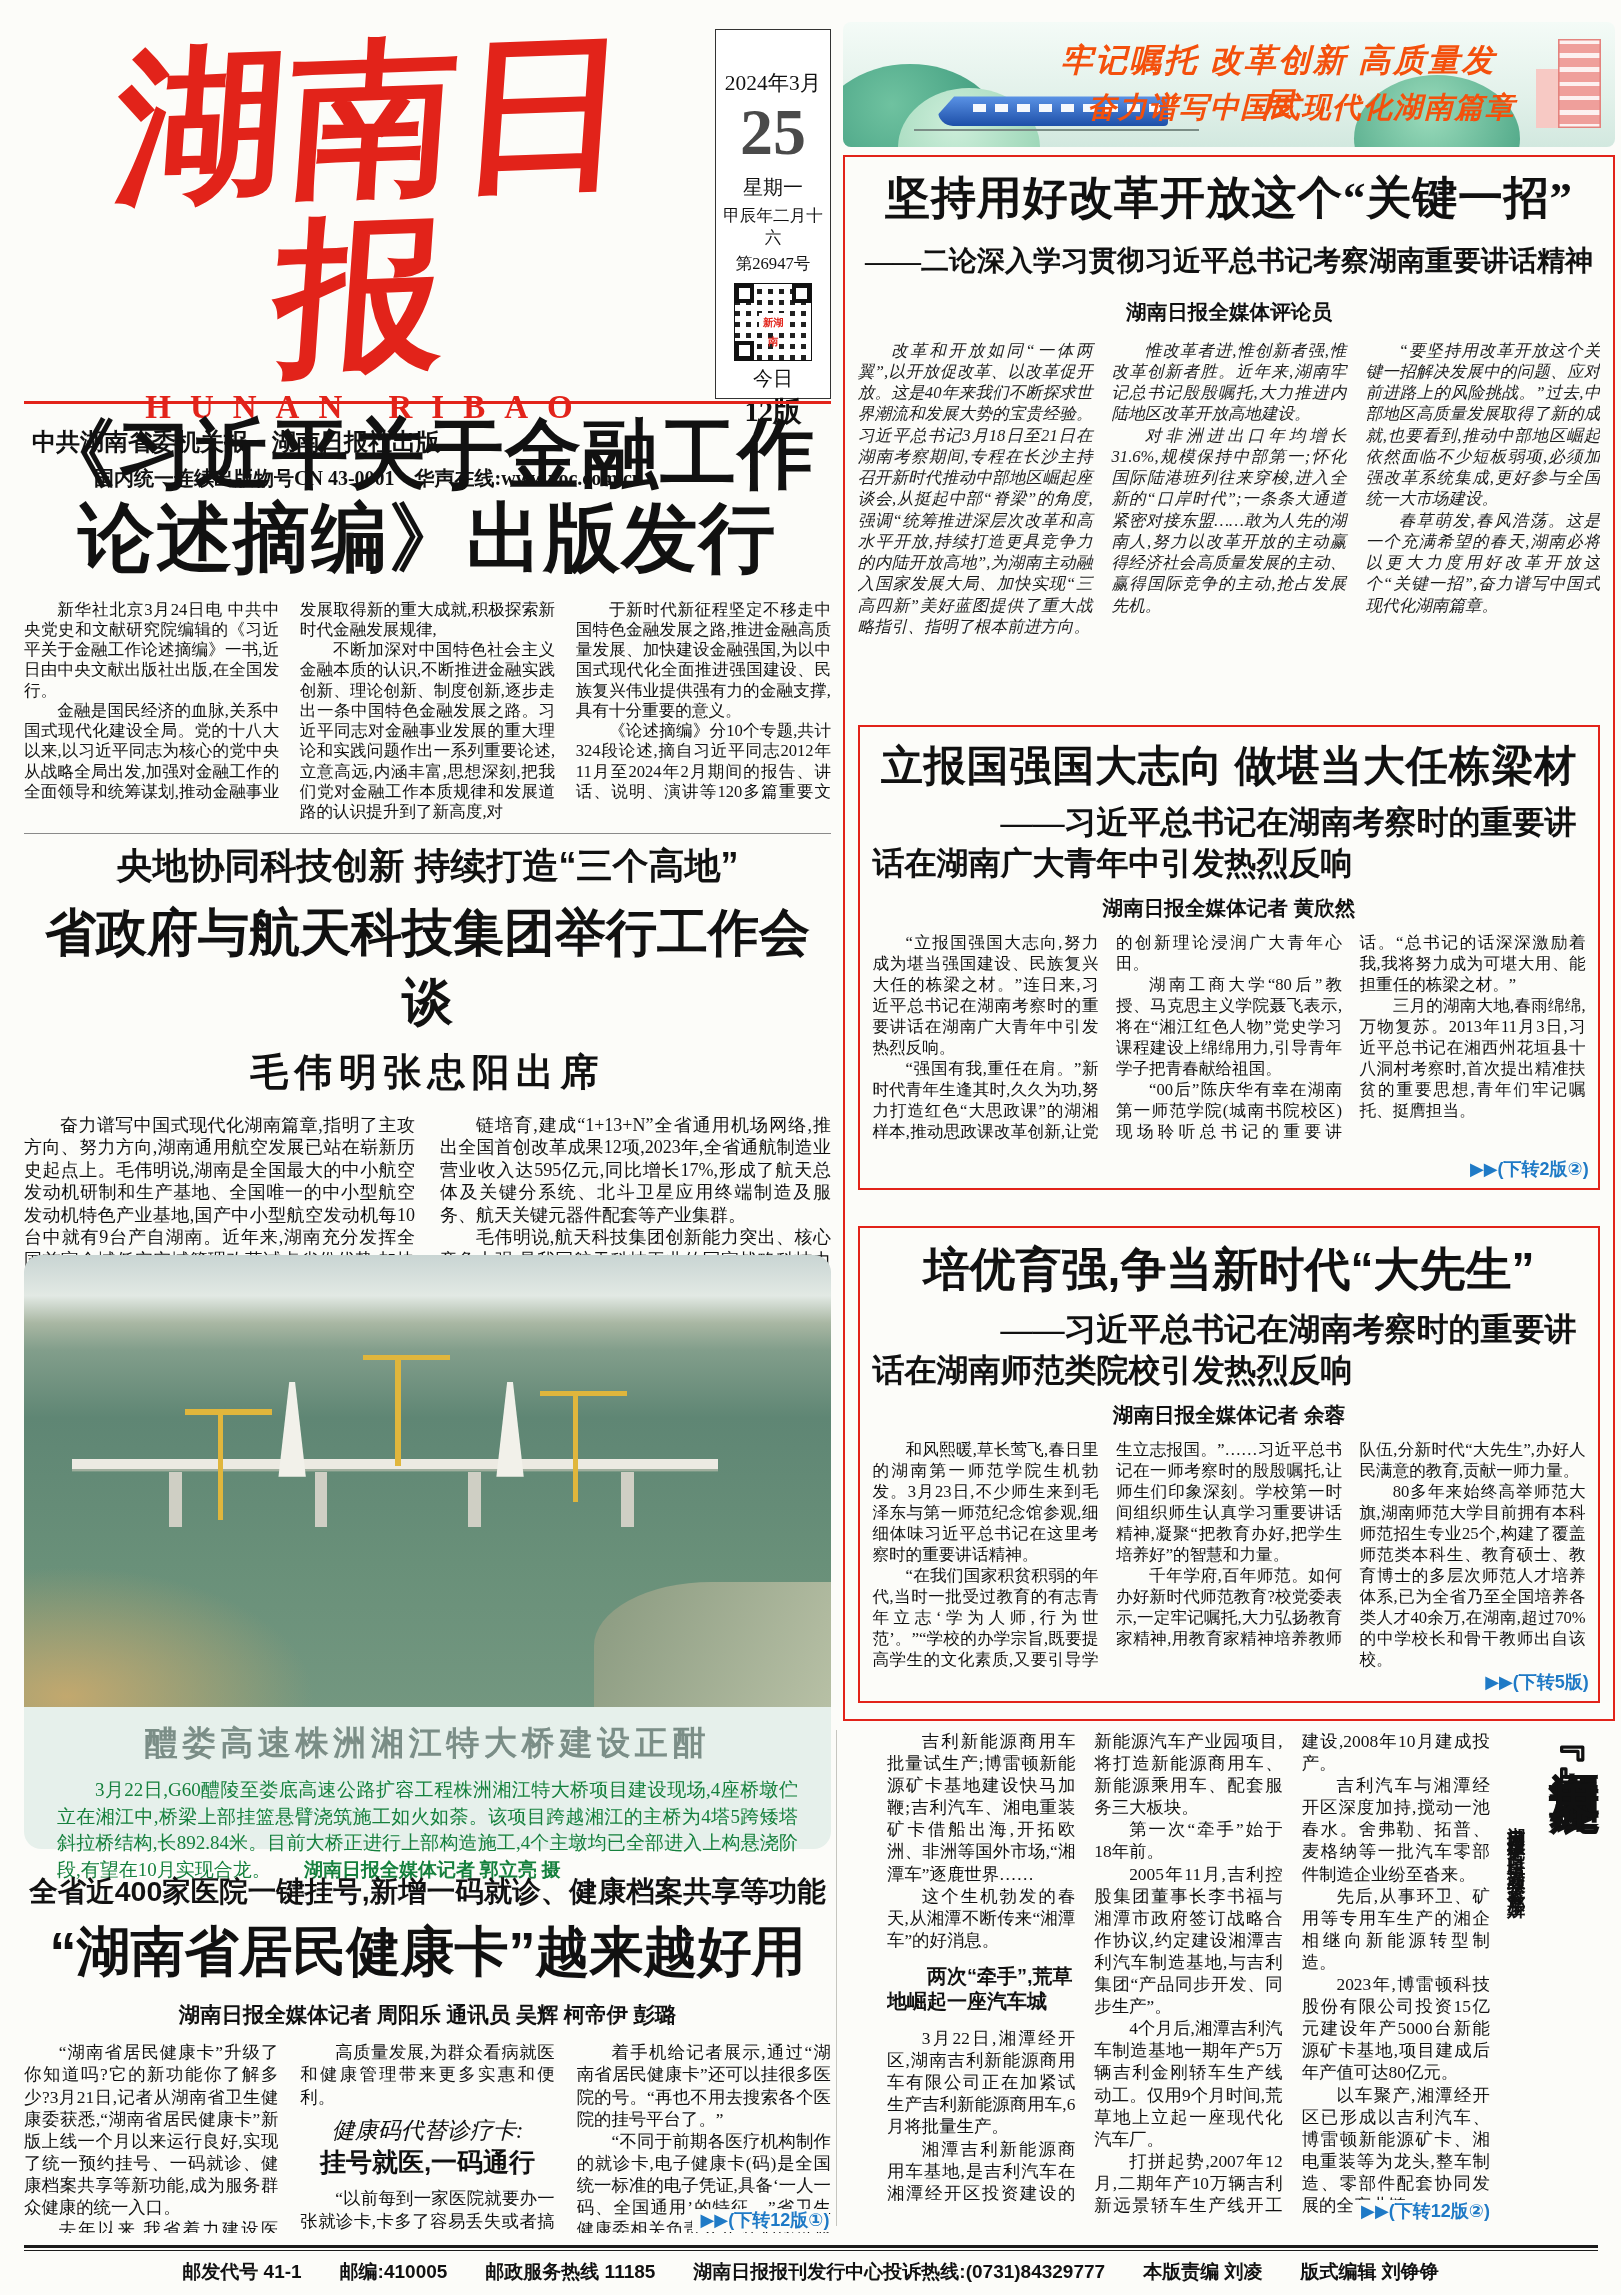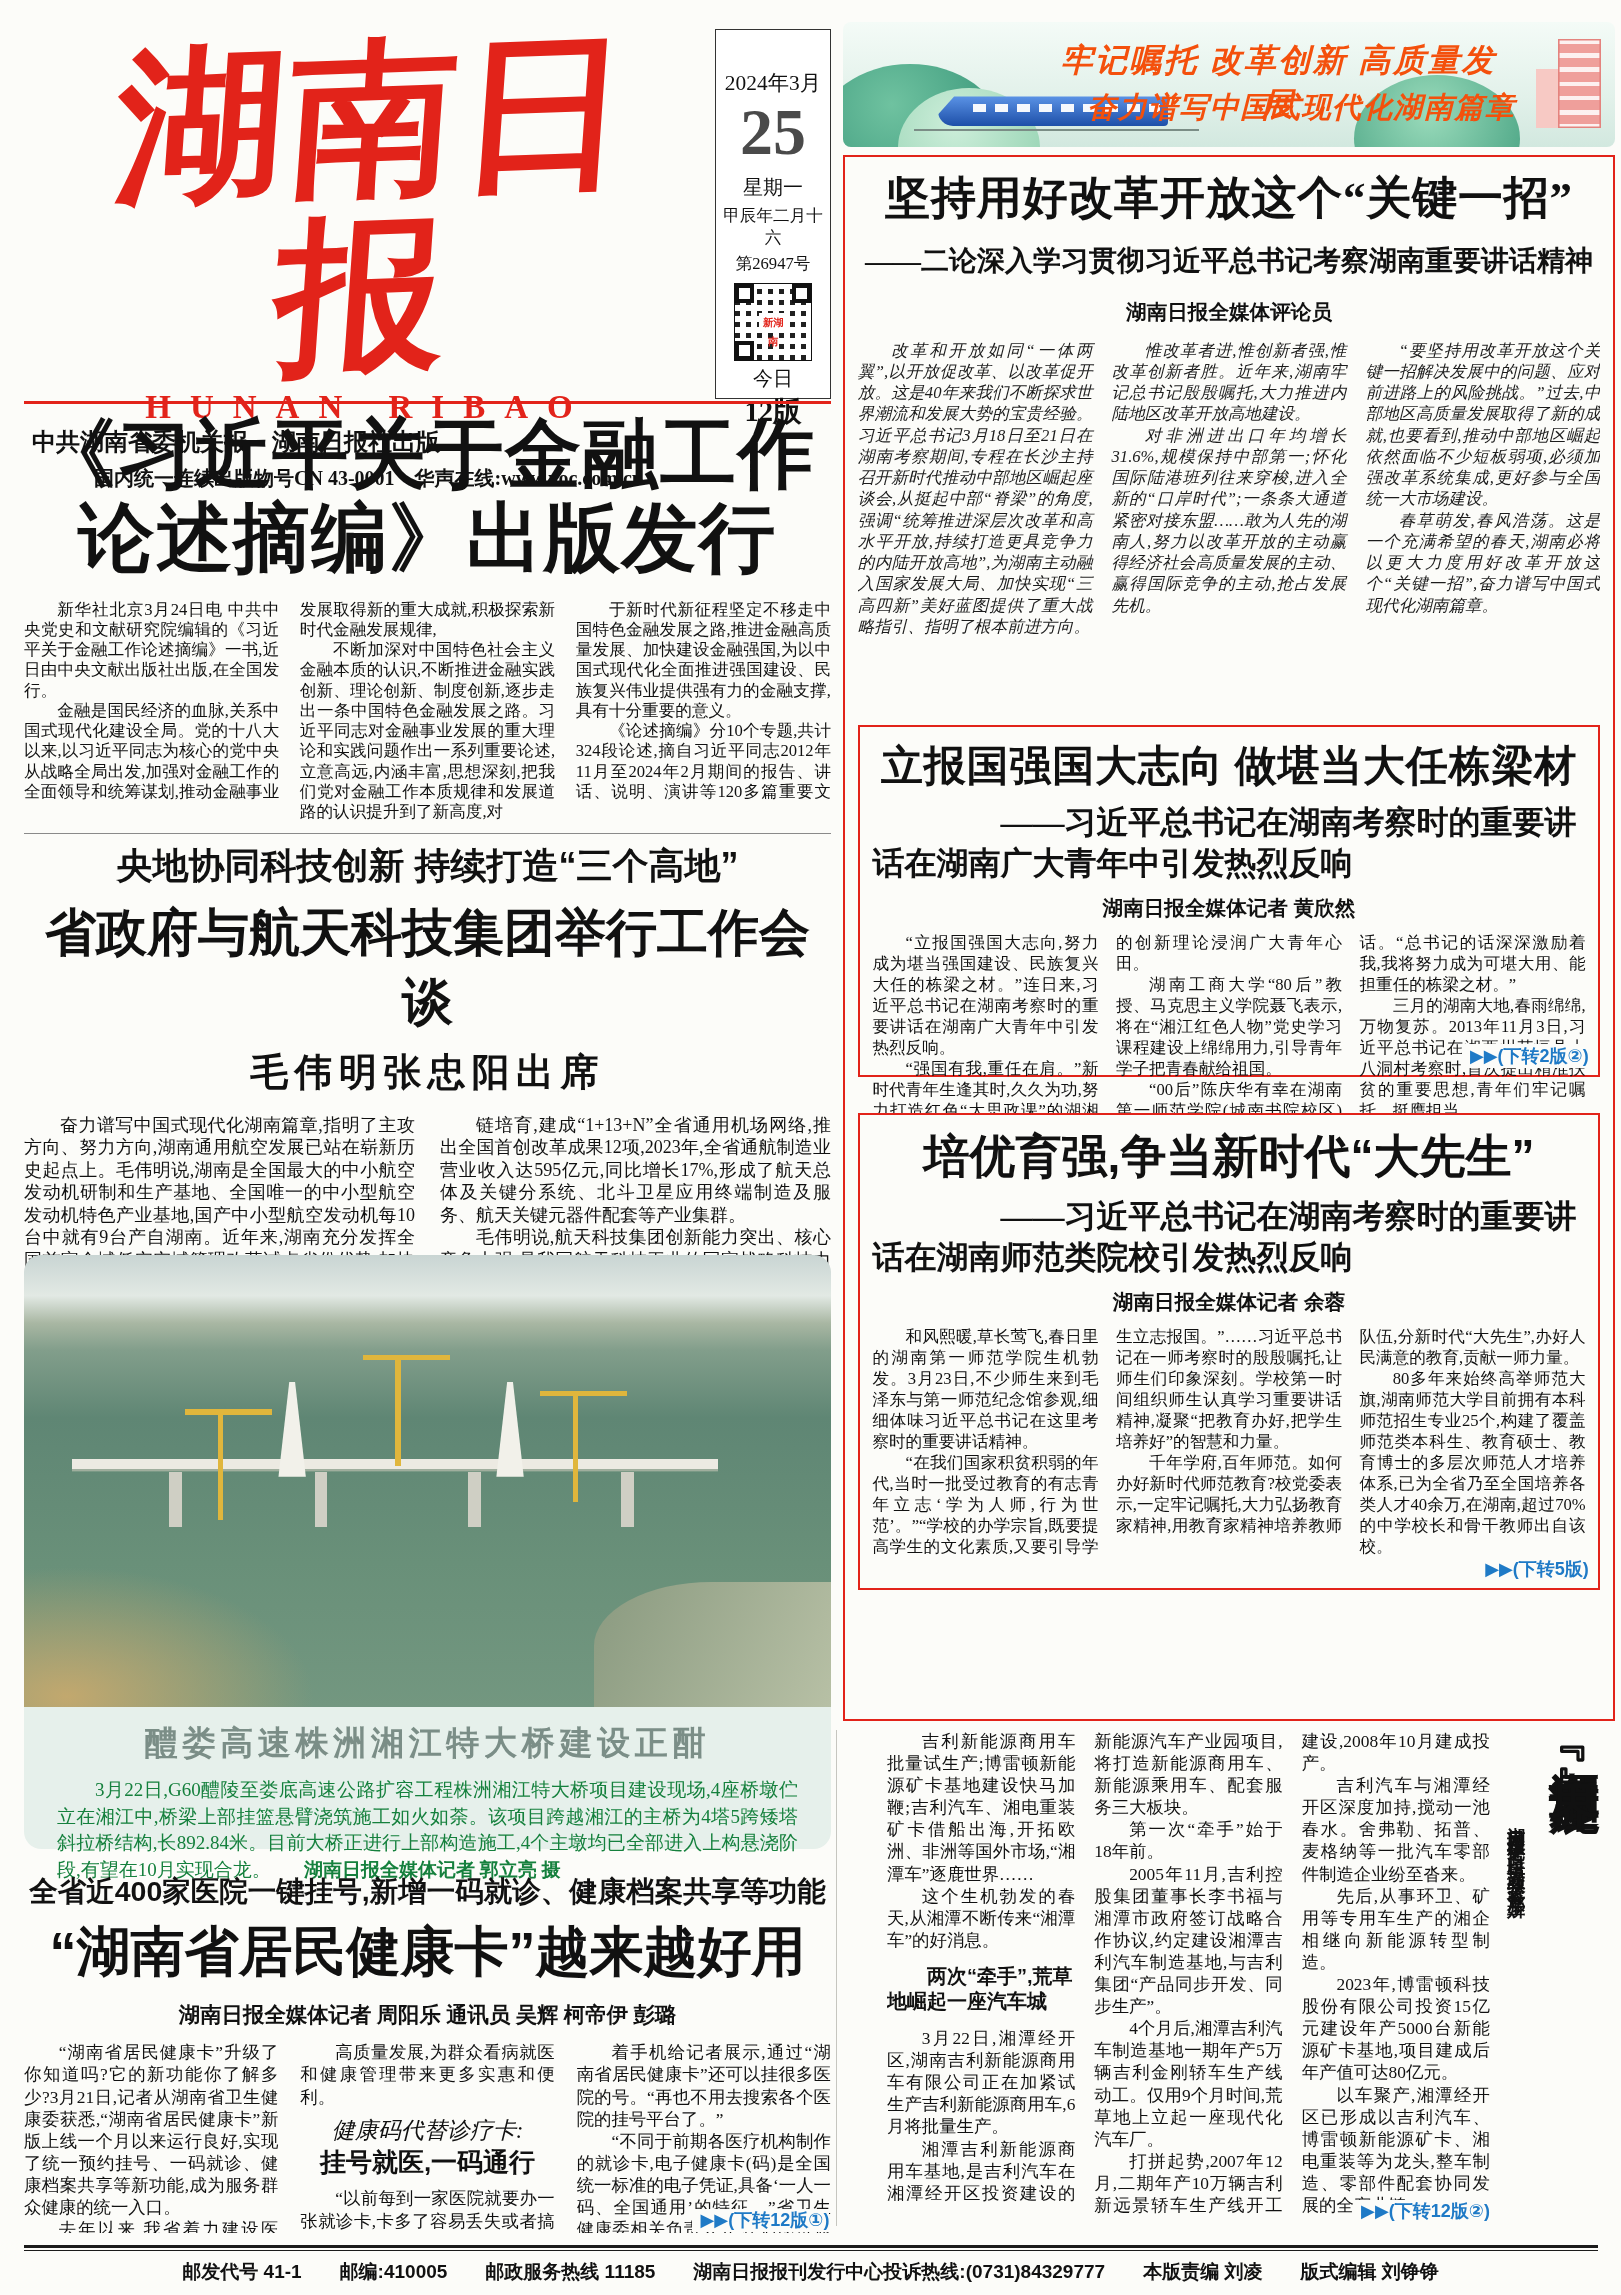--- a/index.html
+++ b/index.html
@@ -120,21 +120,21 @@
       box-sizing:border-box;padding:11px 12.7px;background:#fcfcf9;}
   .rhl{font-weight:900;text-align:center;}
   #reform .hl{font-size:45px;letter-spacing:0.8px;}
   #reform .sub{font-size:28px;font-weight:bold;text-align:center;margin-top:14.2px;}
   #reform .byline{text-align:center;font-weight:bold;font-size:20.6px;margin-top:17.4px;
       font-family:"Liberation Sans","DejaVu Sans",sans-serif;}
   #reform .body{margin-top:14.2px;height:353px;column-count:3;column-gap:19px;overflow:hidden;
       font-size:16.6px;line-height:1.28;font-style:italic;color:#1c1c1c;}
 
   .redbox{position:relative;border:2.4px solid #e2231a;padding:11px 12.7px;box-sizing:border-box;background:#fcfcf9;}
-  #youthbox{margin-top:32px;height:352px;}
+  #youthbox{margin-top:32px;height:465px;}
   #youthbox .hl{font-size:42px;letter-spacing:0.8px;}
   .subwrap{font-size:32px;font-weight:bold;text-indent:4em;line-height:1.3;margin-top:8px;}
   .boxbyline{text-align:center;font-weight:bold;font-size:20.6px;margin-top:9.5px;
       font-family:"Liberation Sans","DejaVu Sans",sans-serif;}
   .boxbody{margin-top:11px;column-count:3;column-gap:17.4px;overflow:hidden;
       font-size:16.6px;line-height:1.26;}
   #youthbox .boxbody{height:234px;}
   #teachbox{margin-top:36px;height:477px;}
   #teachbox .hl{font-family:"Liberation Sans","DejaVu Sans",sans-serif;font-size:46px;}
   #teachbox .boxbody{height:237px;}

